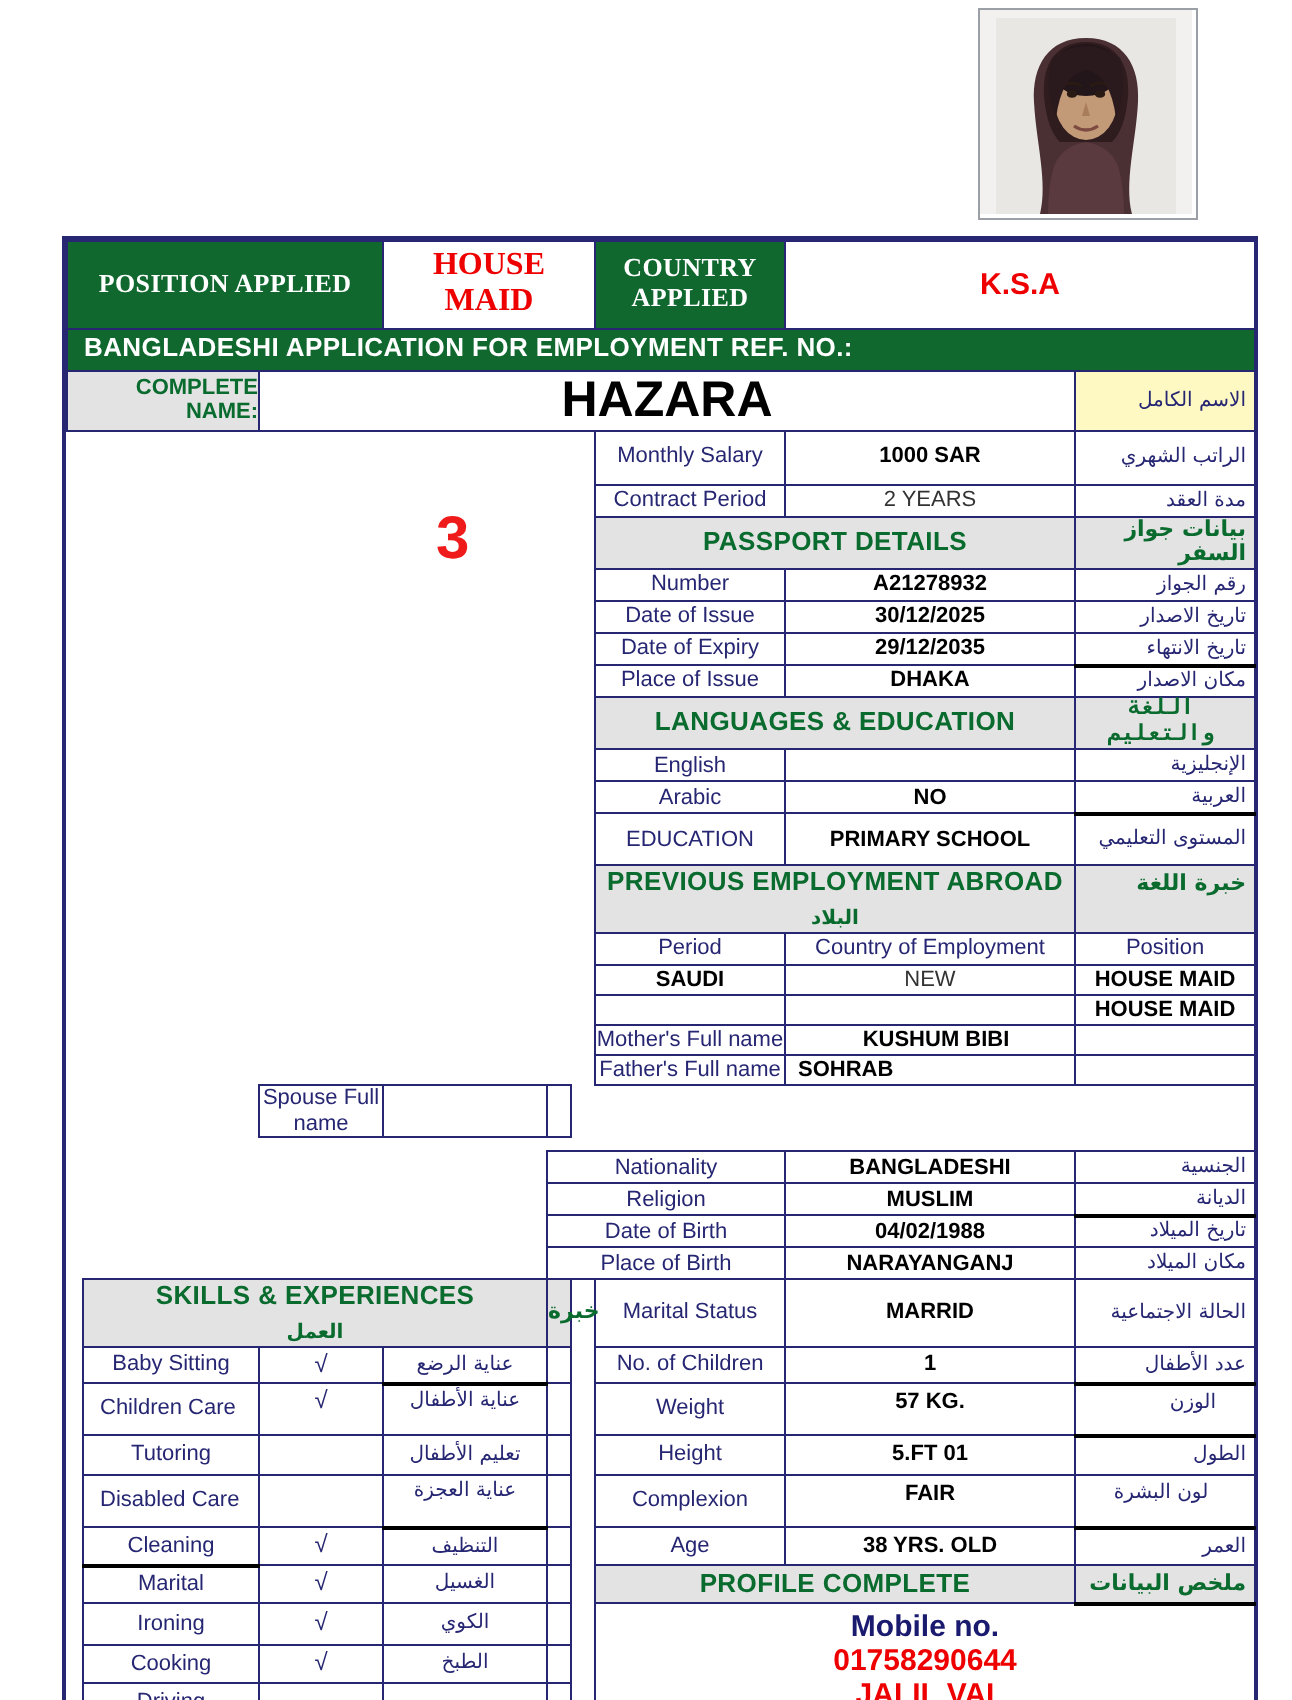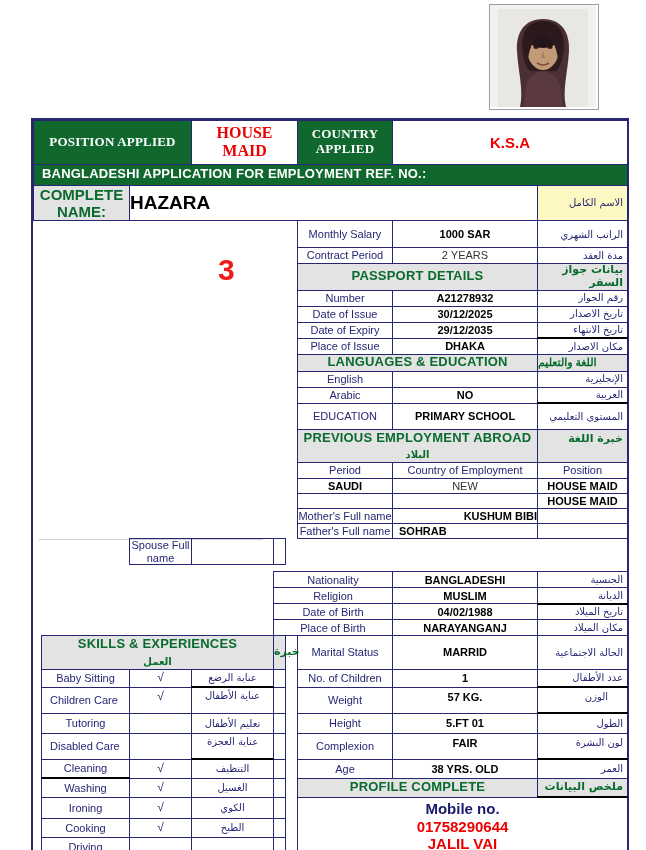--- a/index.html
+++ b/index.html
@@ -30,22 +30,22 @@
   .band{background:#10682f;color:#fff;font-weight:bold;font-size:13px;text-align:left;
         padding-left:8px;letter-spacing:.2px;}
   .sect{background:#e3e3e3;color:#0a6b2e;font-weight:bold;font-size:13px;letter-spacing:.2px;}
   .sect-ar{background:#e3e3e3;color:#0a6b2e;font-weight:bold;font-size:11px;}
   .ar{font-family:"DejaVu Sans",sans-serif;font-size:10px;color:#262673;direction:rtl;}
   .ar-l{font-family:"DejaVu Sans",sans-serif;font-size:10px;color:#262673;direction:rtl;
         text-align:center;}
   .lbl{color:#262673;font-size:11px;}
   .val{color:#000;font-weight:bold;font-size:11px;}
   .val-n{color:#333;font-weight:normal;font-size:11px;}
-  .cn{color:#0a6b2e;font-weight:bold;font-size:15px;background:#e3e3e3;}
-  .name-big{font-size:19px;font-weight:bold;color:#000;text-align:left;}
+  .cn{color:#0a6b2e;font-weight:bold;font-size:11px;background:#e3e3e3;text-align:right;}
+  .name-big{font-size:25px;font-weight:bold;color:#000;text-align:center;}
   .thickb{border-bottom:2px solid #000 !important;}
   .tick{font-size:12px;color:#262673;}
   .mob-t{font-size:15px;font-weight:bold;color:#1a1a6e;}
   .mob-n{font-size:15px;font-weight:bold;color:#ee0000;}
 </style>
 </head>
 <body>
 
 <div class="page">
 
@@ -207,21 +207,21 @@
       <tr style="height:16px;">
         <td colspan="2" style="border:0;"></td>
         <td class="lbl">Place of Issue</td>
         <td class="val">DHAKA</td>
         <td class="ar" style="padding-right:4px;text-align:right;">مكان الاصدار</td>
       </tr>
 
       <tr style="height:17px;">
         <td colspan="2" style="border:0;"></td>
         <td colspan="2" class="sect">LANGUAGES &amp; EDUCATION</td>
-        <td class="sect-ar" style="padding-right:4px;text-align:left;font-family:Liberation Serif, serif;">اللغة والتعليم</td>
+        <td class="sect-ar" style="padding-right:4px;text-align:center;font-family:Liberation Mono, monospace;">اللغة والتعليم</td>
       </tr>
       <tr style="height:16px;">
         <td colspan="2" style="border:0;"></td>
         <td class="lbl">English</td>
         <td class="val"></td>
         <td class="ar" style="padding-right:4px;text-align:right;">الإنجليزية</td>
       </tr>
       <tr style="height:16px;">
         <td colspan="2" style="border:0;"></td>
         <td class="lbl">Arabic</td>
@@ -258,21 +258,21 @@
       <tr style="height:15px;">
         <td colspan="2" style="border:0;"></td>
         <td class="val"></td>
         <td class="val"></td>
         <td class="val">HOUSE MAID</td>
       </tr>
 
       <tr style="height:15px;">
         <td colspan="2" style="border:0;"></td>
         <td class="lbl">Mother's Full name</td>
-        <td class="val" style="text-align:right;padding-left:6px;">KUSHUM BIBI</td>
+        <td class="val" style="text-align:center;padding-left:6px;">KUSHUM BIBI</td>
         <td></td>
       </tr>
       <tr style="height:15px;">
         <td colspan="2" style="border:0;"></td>
         <td class="lbl">Father's Full name</td>
         <td class="val" style="text-align:left;padding-left:6px;">SOHRAB</td>
         <td></td>
       </tr>
       <tr style="height:15px;">
         <td colspan="2" style="border:0;"></td>
@@ -362,38 +362,38 @@
 
       <tr style="height:26px;">
         <td style="border:0;"></td>
         <td class="lbl" style="text-align:left;padding-left:8px;margin-top:29px;">Disabled Care</td>
         <td class="tick" style="vertical-align:top;padding-top:2px;"></td>
         <td class="ar-l thickb" style="vertical-align:top;padding-top:2px;">عناية العجزة</td>
         <td style="border-left:0;"></td>
         <td style="border:0;"></td>
         <td class="lbl">Complexion</td>
         <td class="val" style="vertical-align:top;padding-top:3px;">FAIR</td>
-        <td class="ar thickb" style="padding-right:4px;text-align:right;vertical-align:top;padding-top:3px;">لون البشرة</td>
+        <td class="ar thickb" style="padding-right:4px;text-align:center;vertical-align:top;padding-top:3px;">لون البشرة</td>
       </tr>
 
       <tr style="height:19px;">
         <td style="border:0;"></td>
         <td class="lbl thickb">Cleaning</td>
         <td class="tick">√</td>
         <td class="ar-l">التنظيف</td>
         <td style="border-left:0;"></td>
         <td style="border:0;"></td>
         <td class="lbl">Age</td>
         <td class="val">38 YRS. OLD</td>
         <td class="ar" style="padding-right:4px;text-align:right;">العمر</td>
       </tr>
 
       <tr style="height:19px;">
         <td style="border:0;"></td>
-        <td class="lbl">Washing</td>
+        <td class="lbl">Marital</td>
         <td class="tick">√</td>
         <td class="ar-l">الغسيل</td>
         <td style="border-left:0;"></td>
         <td style="border:0;"></td>
         <td colspan="2" class="sect">PROFILE COMPLETE</td>
         <td class="sect-ar thickb" style="padding-right:4px;text-align:right;font-family:'DejaVu Sans',sans-serif;">ملخص البيانات</td>
       </tr>
 
       <tr style="height:21px;">
         <td style="border:0;"></td>

